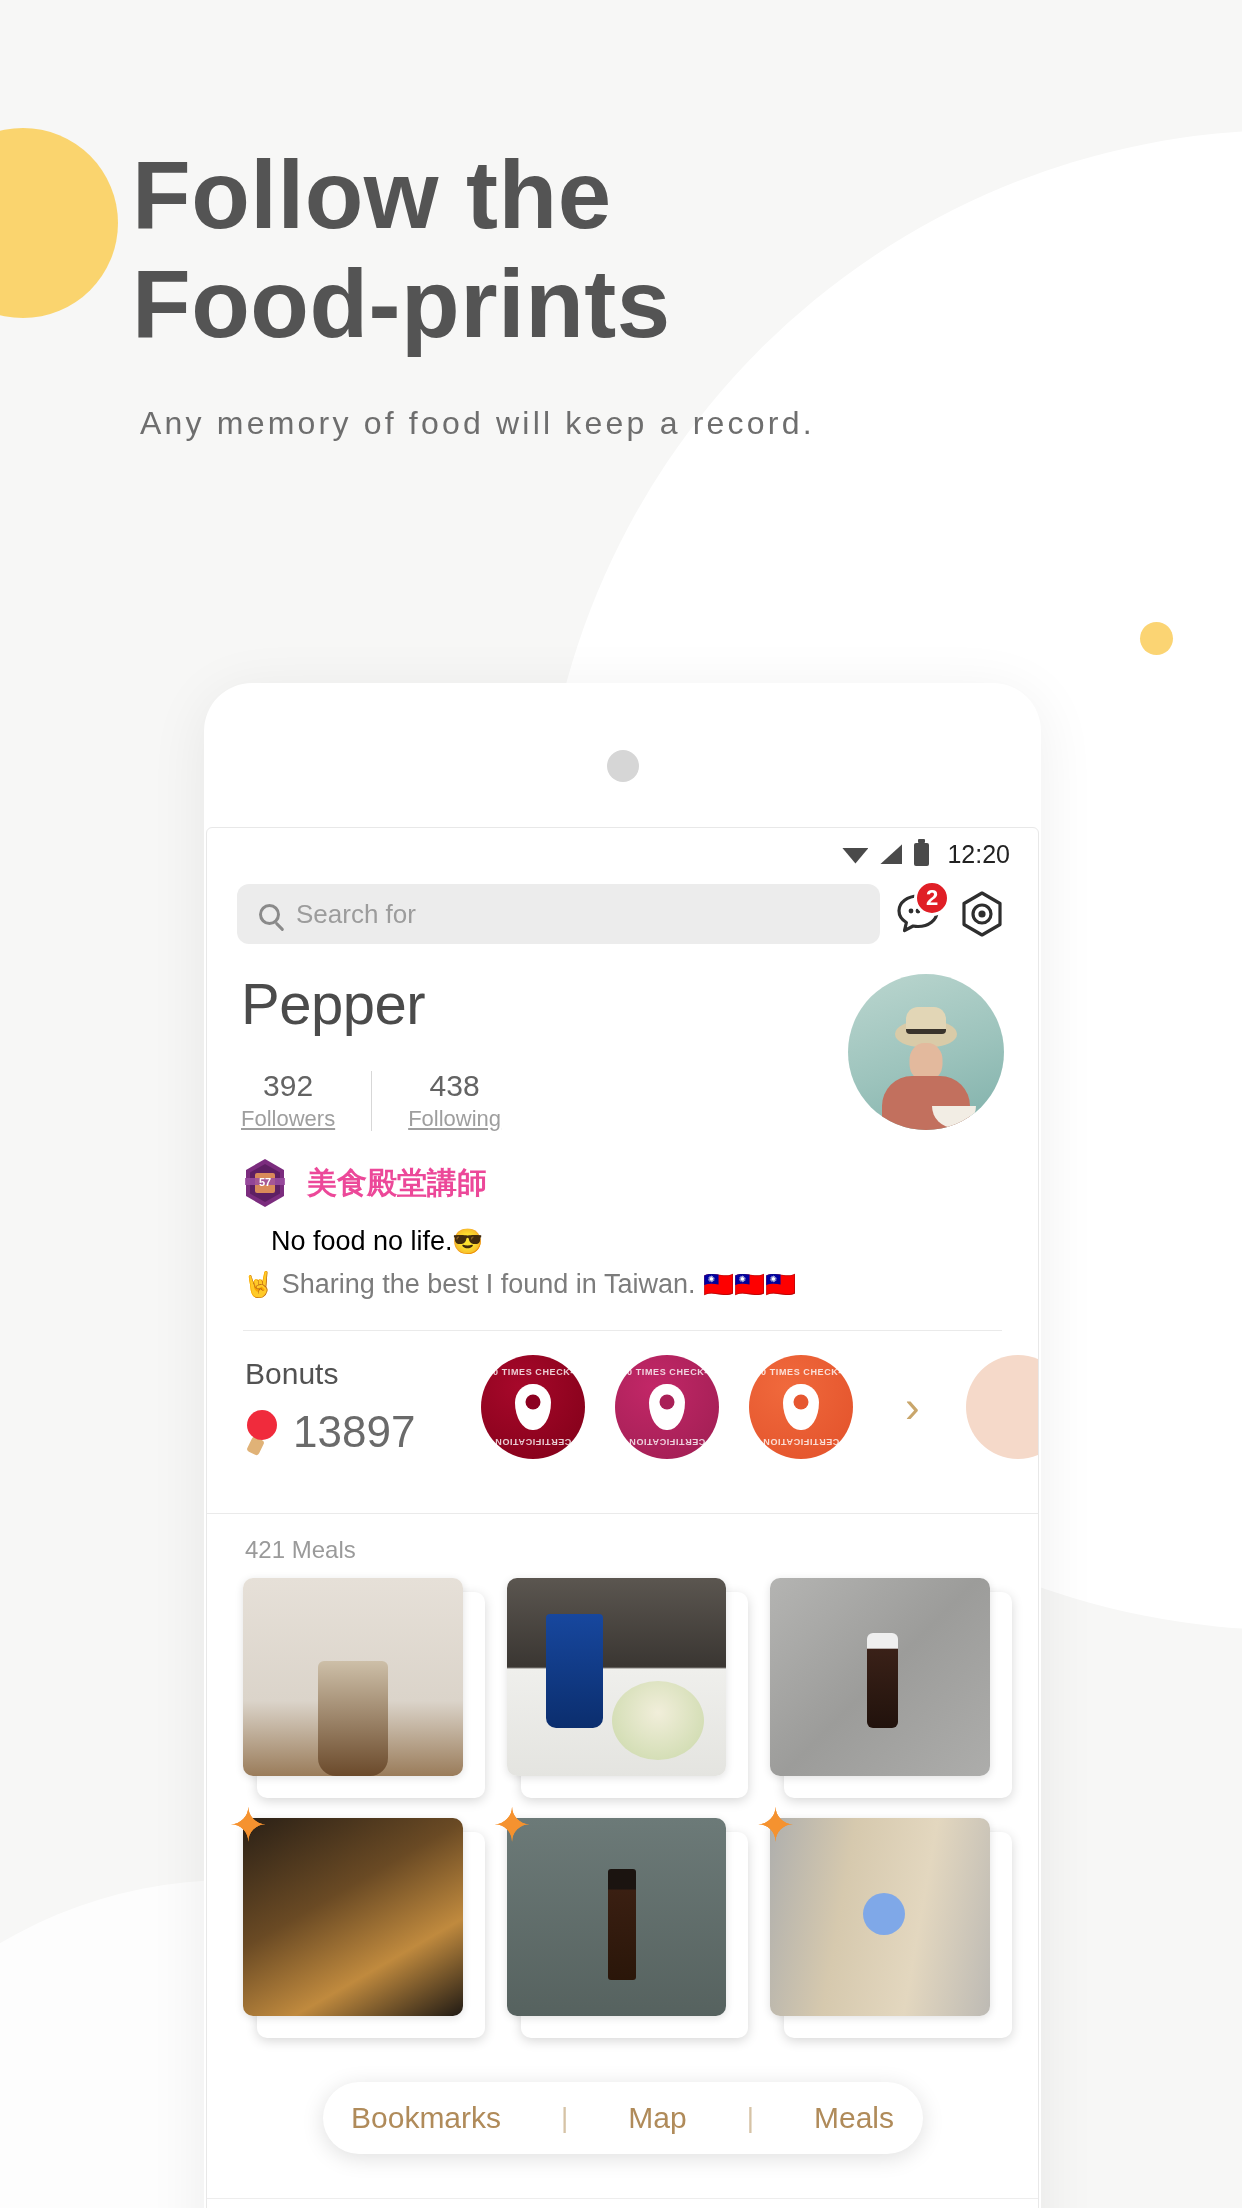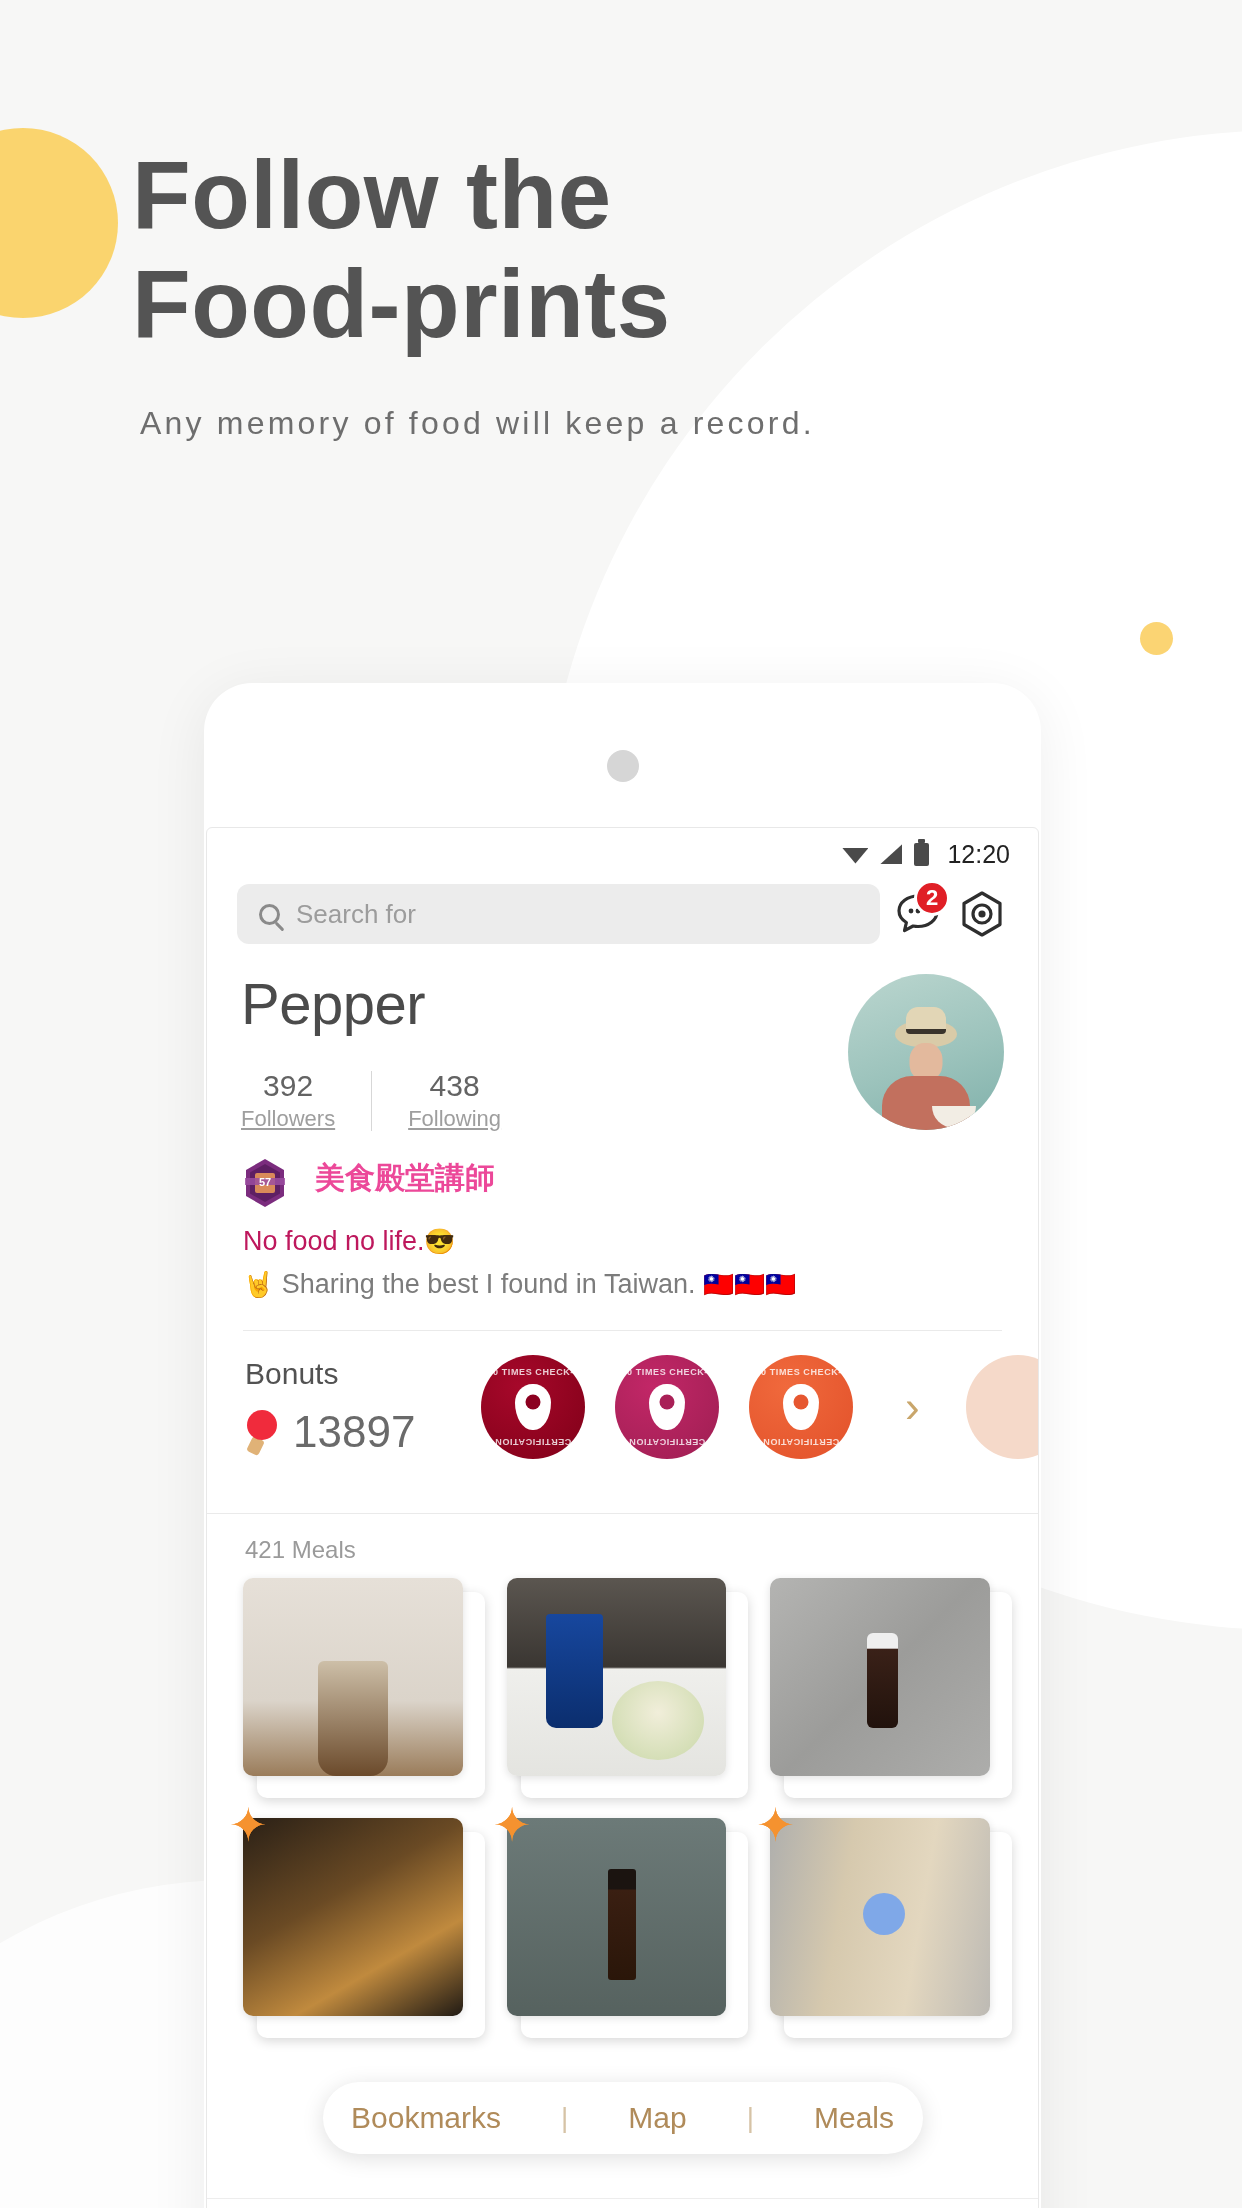--- a/index.html
+++ b/index.html
@@ -117,24 +117,24 @@
   }
   .av-hat{position:absolute;left:50%;top:30%;transform:translateX(-50%);width:62px;height:26px;border-radius:50%/60%;background:#D9CBA8;}
   .av-hat:after{content:"";position:absolute;left:11px;top:-14px;width:40px;height:22px;border-radius:12px 12px 4px 4px;background:#E2D6B6;border-bottom:5px solid #3A342C;}
   .av-face{position:absolute;left:50%;top:44%;transform:translateX(-50%);width:33px;height:38px;border-radius:45%;background:#E3B99D;}
   .av-hair{position:absolute;left:50%;top:43%;transform:translateX(-50%);width:52px;height:56px;border-radius:26px 26px 18px 18px;background:#4A3A33;z-index:-1;}
   .av-body{position:absolute;left:50%;bottom:-6px;transform:translateX(-50%);width:88px;height:60px;border-radius:30px 30px 0 0;background:#C2705E;}
   .av-bowl{position:absolute;left:54%;bottom:2px;width:44px;height:22px;border-radius:0 0 22px 22px;background:#F2EDE4;}
 
   
   .bio{ padding:26px 36px 0 36px; }
-  .bio-row{ display:flex; align-items:flex-start; gap:28px; }
+  .bio-row{ display:flex; align-items:center; gap:20px; }
   .hexbadge{ width:44px;height:50px; flex:none; position:relative; }
   .bio-title{ font-size:30px; color:#ec4899; font-weight:700; }
-  .bio-l1{ font-size:27px;color:#be185d; margin-top:18px; }
+  .bio-l1{ font-size:27px;color:#000000; margin-top:18px;margin-left:28px; }
   .bio-l2{ font-size:27px;color:#7C7C7C; margin-top:12px; }
   .em{ font-size:25px; }
 
   .hr{ height:1px; background:#EAEAEA; margin-top:30px; }
 
   
   .bonuts{ display:flex; align-items:center; padding:24px 0 24px 38px; position:relative; overflow:hidden;}
   .b-left{ width:236px; flex:none; }
   .b-title{ font-size:30px;color:#525252; }
   .b-valrow{ display:flex;align-items:center;gap:14px;margin-top:16px; }

